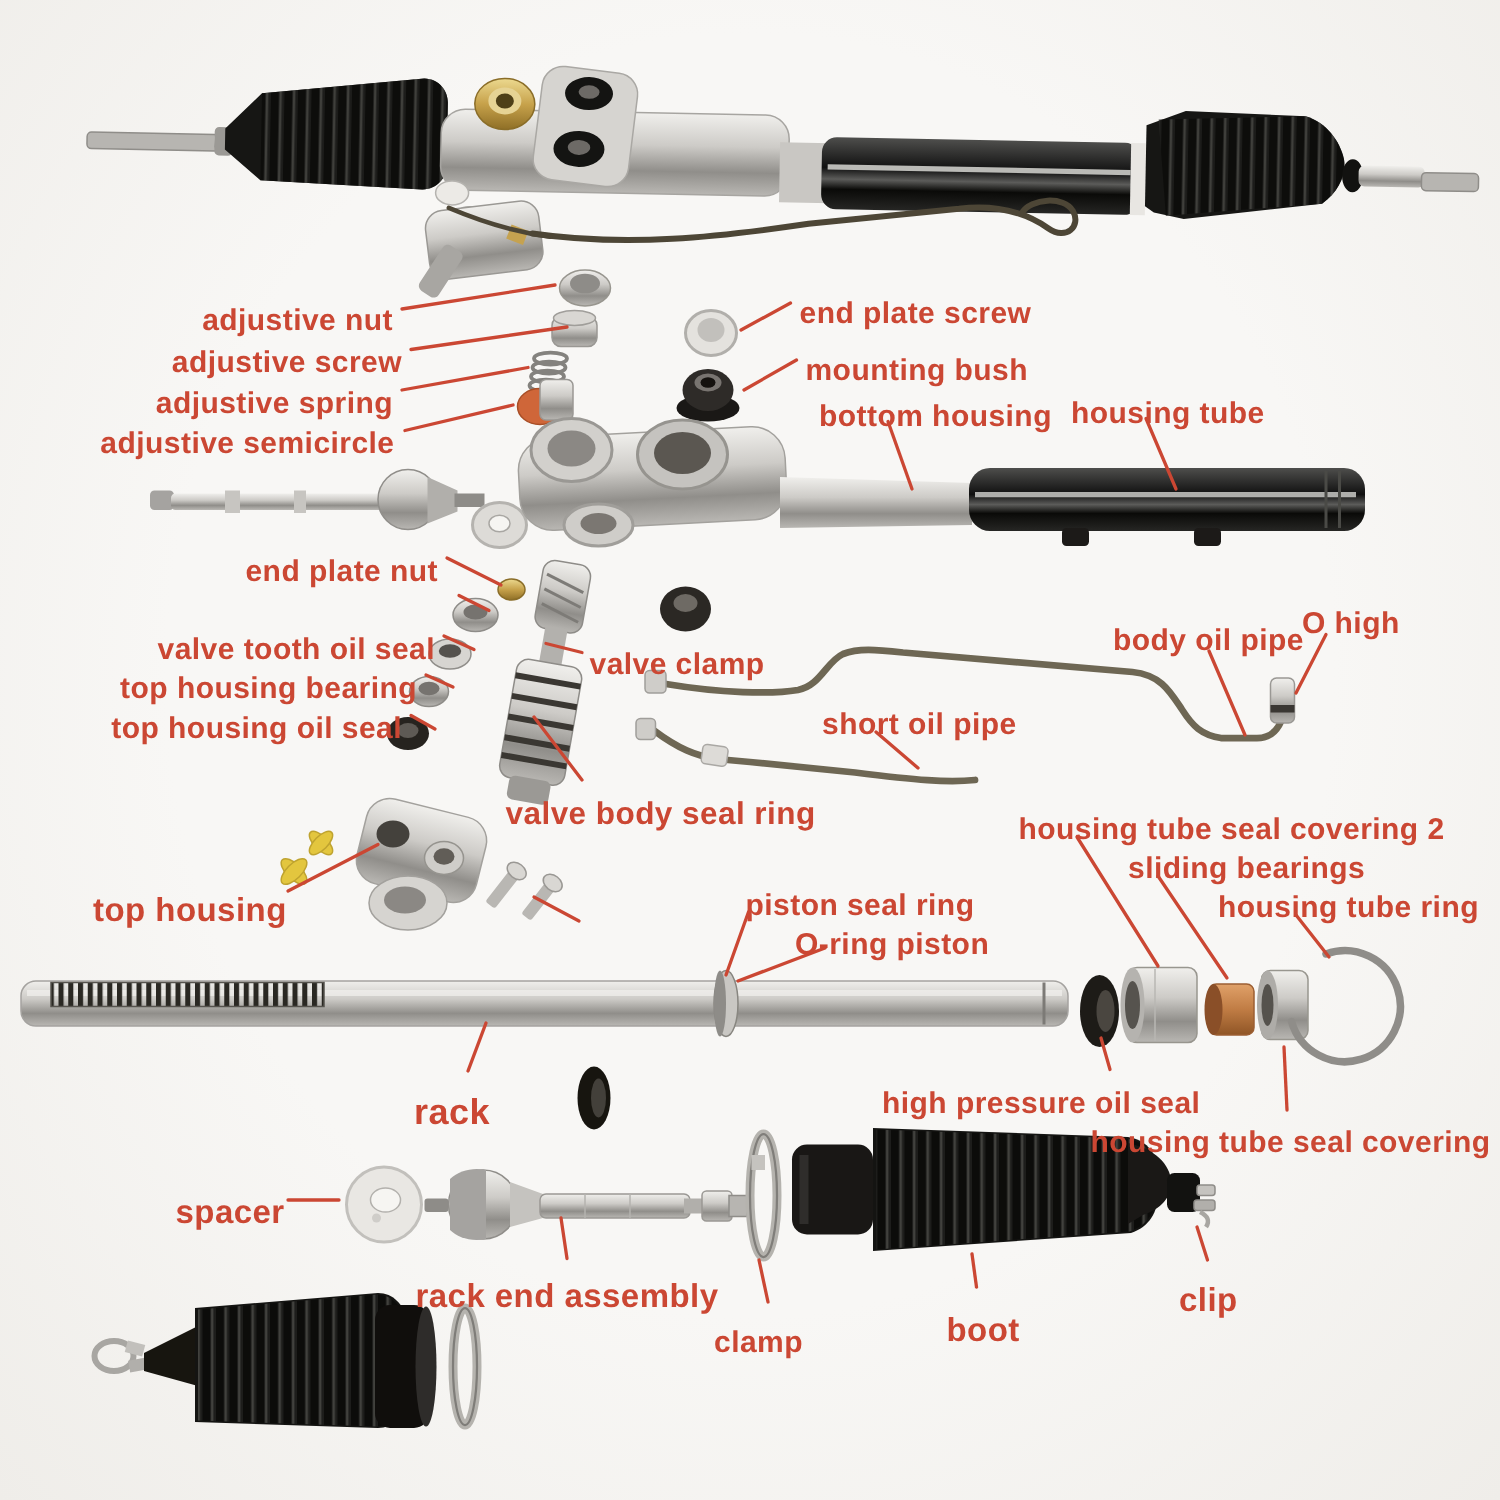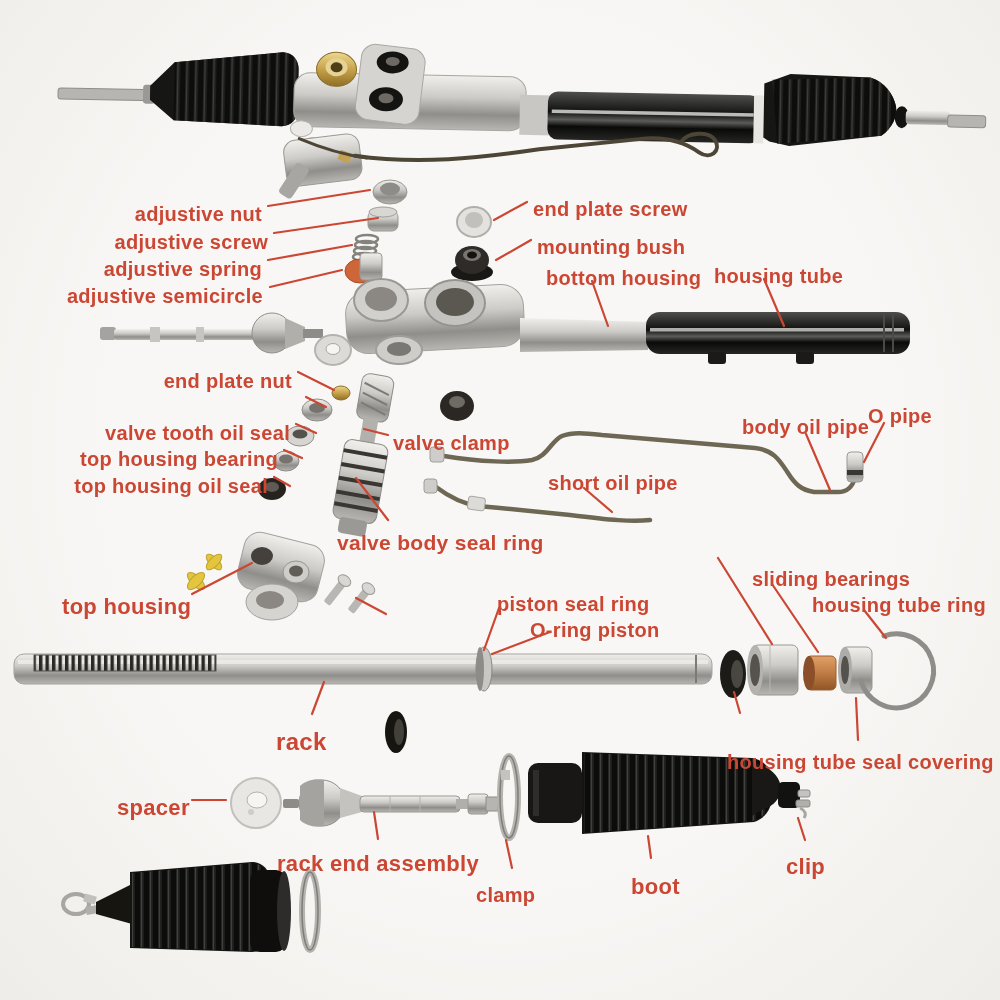--- a/index.html
+++ b/index.html
@@ -377,29 +377,31 @@
       <div class="part-label" style="top: 189px; left: 533px; font-size: 20px; color: rgb(203, 71, 51);">end plate screw</div>
       <div class="part-label" style="top: 227px; left: 537px; font-size: 20px; color: rgb(203, 71, 51);">mounting bush</div>
       <div class="part-label" style="top: 258px; left: 546px; font-size: 20px; color: rgb(203, 71, 51);">bottom housing</div>
       <div class="part-label" style="top: 256px; left: 714px; font-size: 20px; color: rgb(203, 71, 51);">housing tube</div>
       <div class="part-label" style="top: 361px; right: 708px; font-size: 20px; color: rgb(203, 71, 51);">end plate nut</div>
       <div class="part-label" style="top: 413px; right: 710px; font-size: 20px; color: rgb(203, 71, 51); text-align: center;">valve tooth oil seal</div>
       <div class="part-label" style="top: 466px; right: 732px; font-size: 20px; color: rgb(203, 71, 51);">top housing oil seal</div>
       <div class="part-label" style="top: 439px; right: 722px; font-size: 20px; color: rgb(203, 71, 51);">top housing bearing</div>
       <div class="part-label" style="top: 423px; left: 393px; font-size: 20px; color: rgb(203, 71, 51);">valve clamp</div>
       <div class="part-label" style="top: 407px; left: 742px; font-size: 20px; color: rgb(203, 71, 51);">body oil pipe</div>
-      <div class="part-label" style="top: 396px; left: 868px; font-size: 20px; color: rgb(203, 71, 51);">O pipe</div>
+      <div class="part-label" style="top: 396px; left: 868px; font-size: 20px; color: rgb(203, 71, 51);">O high</div>
       <div class="part-label" style="top: 463px; left: 548px; font-size: 20px; color: rgb(203, 71, 51);">short oil pipe</div>
       <div class="part-label" style="top: 522px; left: 337px; font-size: 21px; color: rgb(203, 71, 51);">valve body seal ring</div>
+      <div class="part-label" style="top: 533px; left: 679px; font-size: 20px; color: rgb(203, 71, 51);">housing tube seal covering 2</div>
       <div class="part-label" style="top: 559px; left: 752px; font-size: 20px; color: rgb(203, 71, 51);">sliding bearings</div>
       <div class="part-label" style="top: 585px; left: 812px; font-size: 20px; color: rgb(203, 71, 51);">housing tube ring</div>
       <div class="part-label" style="top: 585px; left: 62px; font-size: 22px; color: rgb(203, 71, 51);">top housing</div>
       <div class="part-label" style="top: 584px; left: 497px; font-size: 20px; color: rgb(203, 71, 51);">piston seal ring</div>
       <div class="part-label" style="top: 610px; left: 530px; font-size: 20px; color: rgb(203, 71, 51);">O-ring piston</div>
       <div class="part-label" style="top: 719px; left: 276px; font-size: 24px; color: rgb(203, 71, 51);">rack</div>
+      <div class="part-label" style="top: 716px; left: 588px; font-size: 20px; color: rgb(203, 71, 51);">high pressure oil seal</div>
       <div class="part-label" style="top: 742px; left: 727px; font-size: 20px; color: rgb(203, 71, 51);">housing tube seal covering 1</div>
       <div class="part-label" style="top: 786px; left: 117px; font-size: 22px; color: rgb(203, 71, 51);">spacer</div>
       <div class="part-label" style="top: 842px; left: 277px; font-size: 22px; color: rgb(203, 71, 51);">rack end assembly</div>
       <div class="part-label" style="top: 875px; left: 476px; font-size: 20px; color: rgb(203, 71, 51);">clamp</div>
       <div class="part-label" style="top: 865px; left: 631px; font-size: 22px; color: rgb(203, 71, 51);">boot</div>
       <div class="part-label" style="top: 845px; left: 786px; font-size: 22px; color: rgb(203, 71, 51);">clip</div>
     </div>
 
 </div>
 

